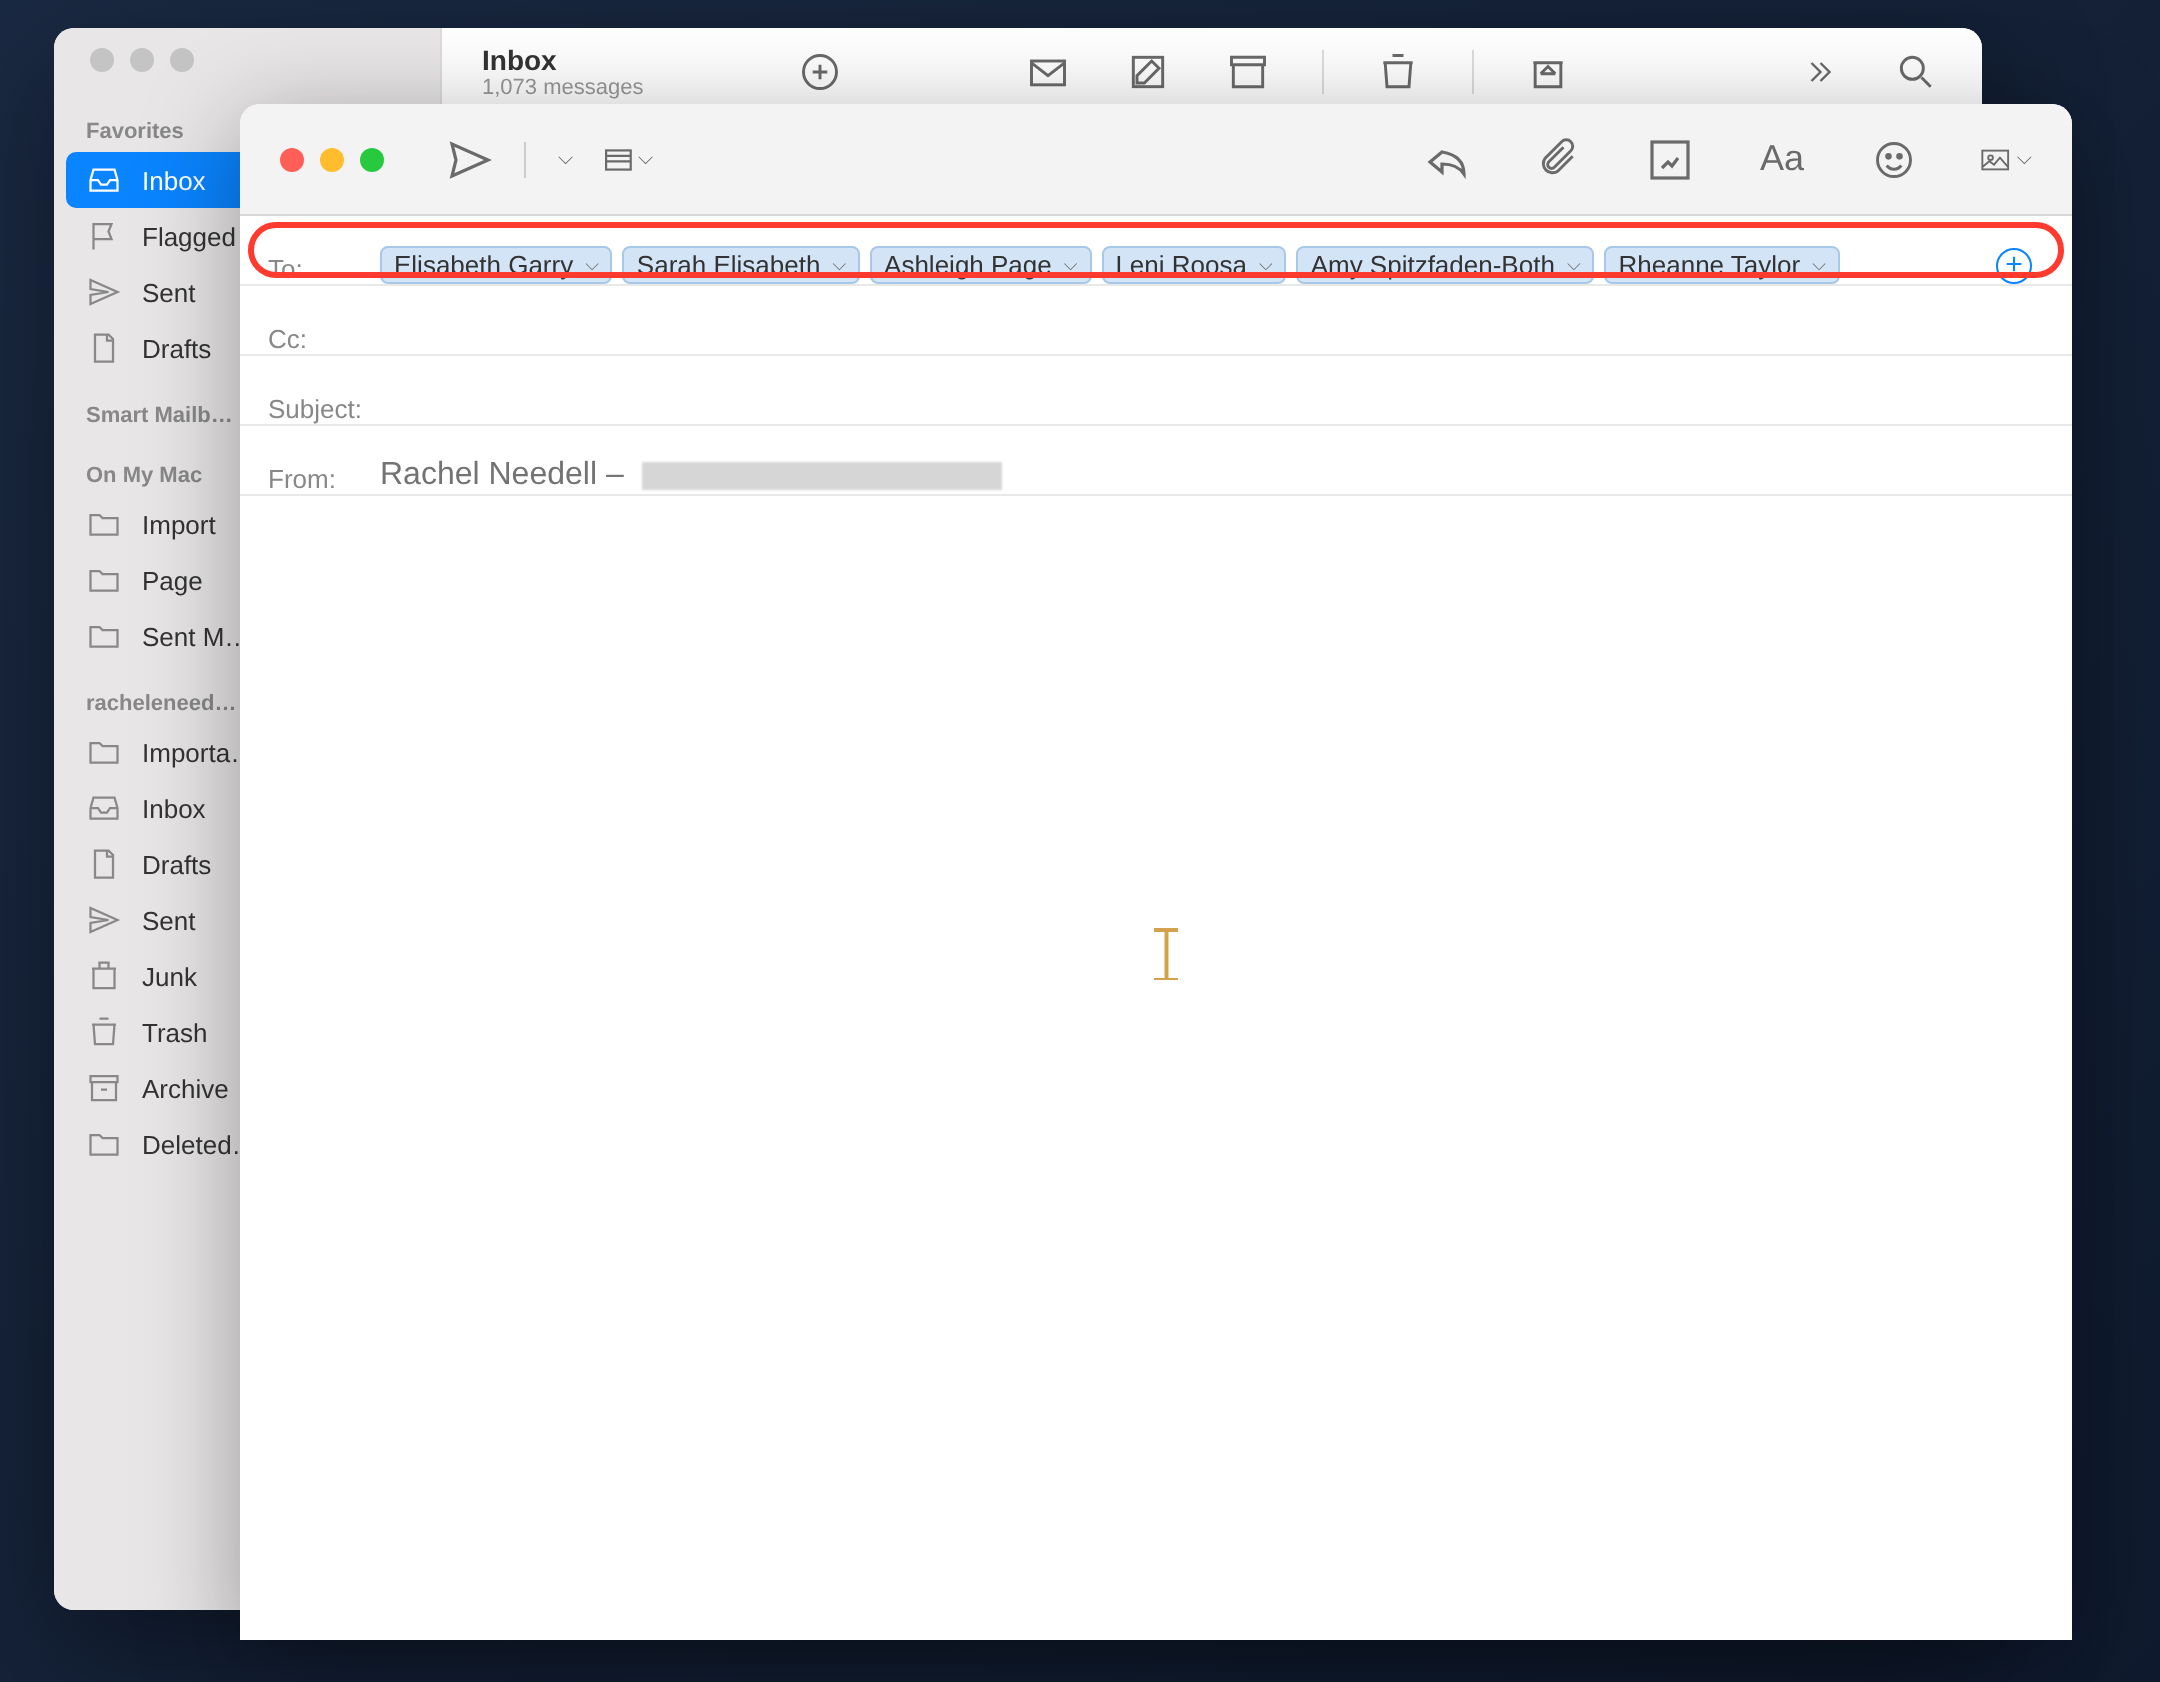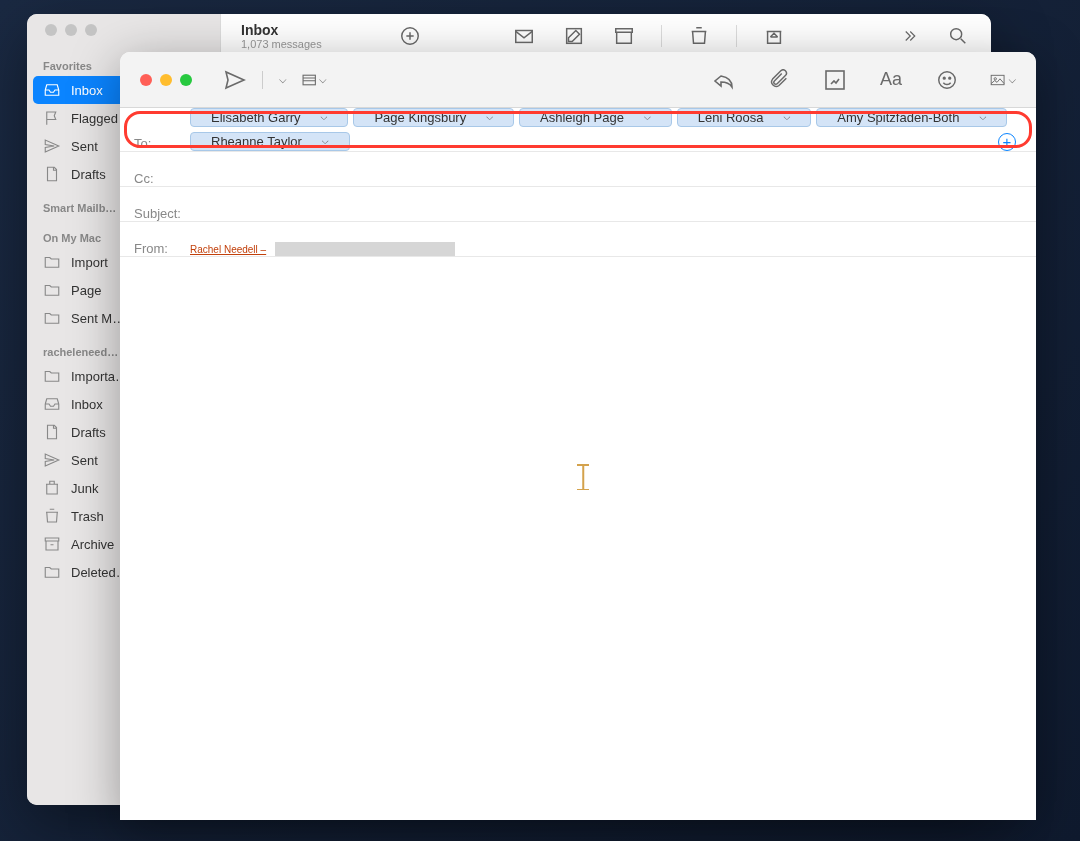--- a/index.html
+++ b/index.html
@@ -43,26 +43,26 @@
     .vdiv { width: 1px; height: 18px; background: #ccc; }
     
     .compose-fields { background: #fff; }
     .field-row { display: flex; align-items: flex-end; padding: 0 14px; min-height: 35px; border-bottom: 1px solid #e8e8e8; }
     .field-label { font-size: 13px; color: #888; min-width: 56px; }
     .field-content { flex: 1; display: flex; align-items: center; flex-wrap: wrap; gap: 5px; }
     
     .to-row { position: relative; }
     .to-highlight { position: absolute; left: 4px; right: 4px; top: 3px; bottom: 3px; border: 3px solid #ff3b30; border-radius: 16px; pointer-events: none; }
     
-    .recipient-chip { background: #d4e4f7; border: 1px solid #a8c8e8; border-radius: 4px; padding: 1px 20px; font-size: 13px; color: #333; display: inline-flex; align-items: center; gap: 20px; }
+    .recipient-chip { background: #d4e4f7; border: 1px solid #a8c8e8; border-radius: 4px; padding: 1px 6px; font-size: 13px; color: #333; display: inline-flex; align-items: center; gap: 6px; }
     .chip-chevron { font-size: 9px; color: #666; }
     
     .add-btn { margin-left: auto; width: 18px; height: 18px; border: 1.5px solid #0a84ff; border-radius: 50%; display: flex; align-items: center; justify-content: center; color: #0a84ff; font-size: 15px; line-height: 1; cursor: pointer; margin-right: 6px; }
     
-    .from-row .field-content { font-size: 10px; color: #c2410c; text-decoration: underline; }
+    .from-row .field-content { font-size: 16px; color: #737373; }
     .email-redacted { display: inline-block; width: 180px; height: 14px; background: #d6d6d6; vertical-align: middle; margin-left: 4px; filter: blur(0.5px); }
     
     .compose-body { flex: 1; padding: 12px 16px; }
     
     .text-cursor { position: absolute; left: 576px; top: 464px; width: 14px; height: 26px; }
     .text-cursor::before { content: ''; position: absolute; left: 50%; top: 0; width: 1.5px; height: 100%; background: #d4a24c; transform: translateX(-50%); }
     .text-cursor::after { content: ''; position: absolute; left: 0; top: 0; width: 100%; height: 100%; border-left: 6px solid transparent; border-right: 6px solid transparent; }
     .cursor-cap-top, .cursor-cap-bot { position: absolute; left: 1px; width: 12px; height: 1.5px; background: #d4a24c; }
     .cursor-cap-top { top: 0; }
     .cursor-cap-bot { bottom: 0; }
@@ -340,21 +340,21 @@
   <div class="compose-fields">
     <div class="field-row to-row">
       <div class="to-highlight"></div>
       <span class="field-label">To:</span>
       <div class="field-content">
         <span class="recipient-chip">
             <span>Elisabeth Garry</span>
             <span class="chip-chevron">⌵</span>
           </span>
         <span class="recipient-chip">
-            <span>Page Kingsbury</span>
+            <span>Sarah Elisabeth</span>
             <span class="chip-chevron">⌵</span>
           </span>
         <span class="recipient-chip">
             <span>Ashleigh Page</span>
             <span class="chip-chevron">⌵</span>
           </span>
         <span class="recipient-chip">
             <span>Leni Roosa</span>
             <span class="chip-chevron">⌵</span>
           </span>

